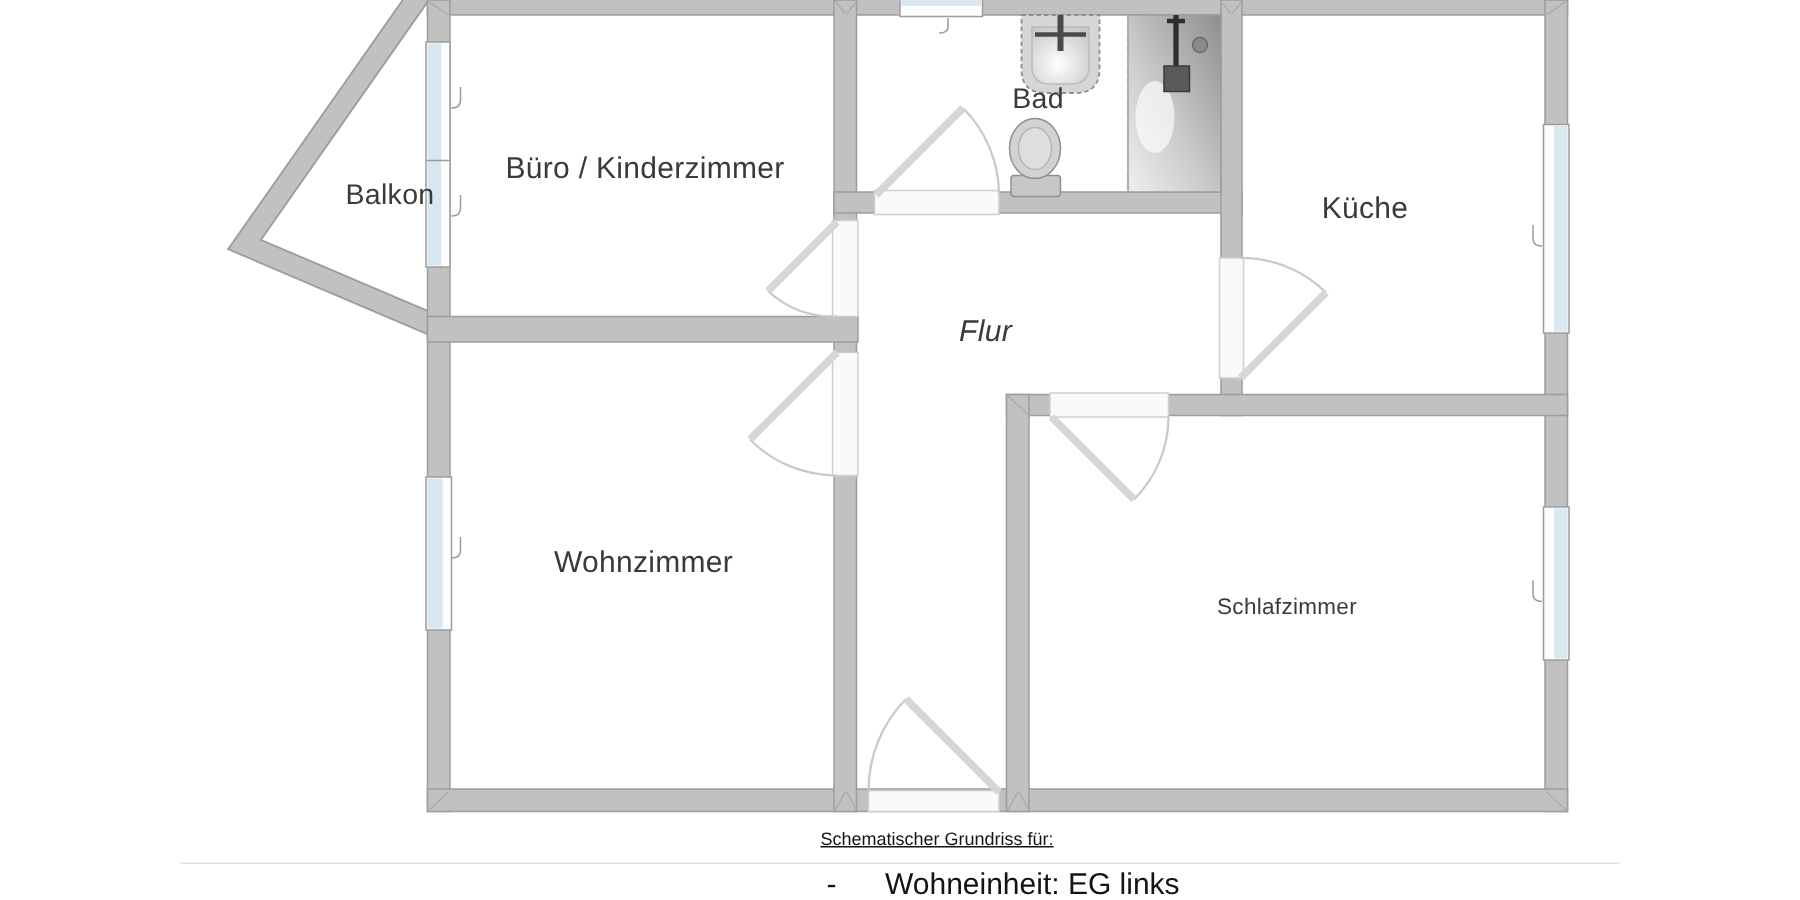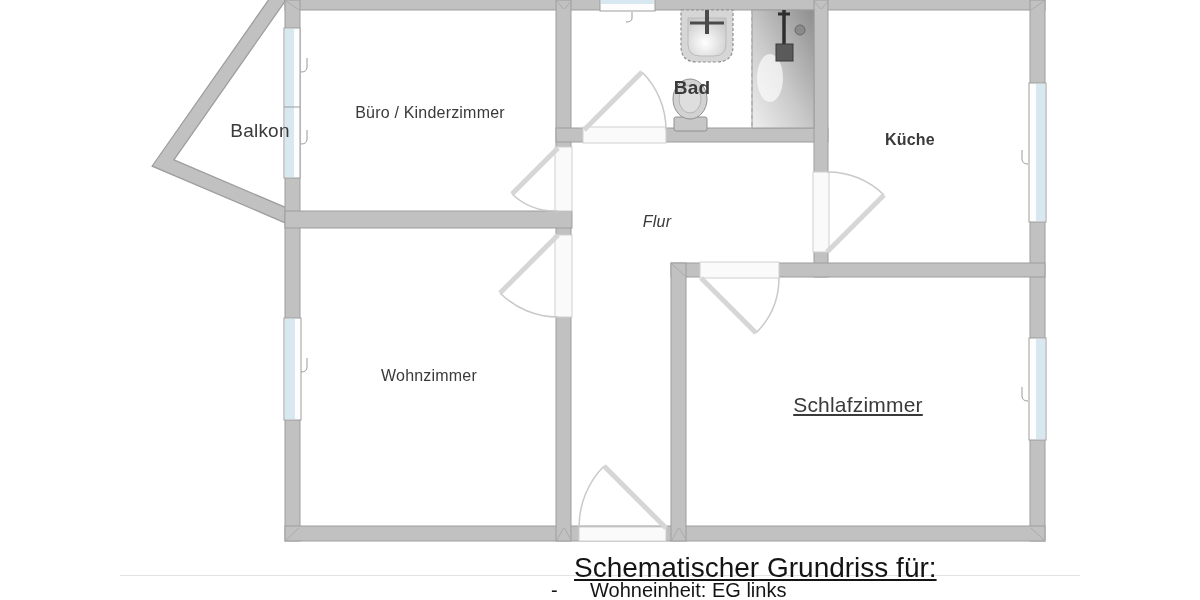--- a/index.html
+++ b/index.html
@@ -2,26 +2,26 @@
 <html><head>
 <meta charset="utf-8">
 <style>
   html,body{margin:0;padding:0;background:#ffffff;}
   .stage{
     position:relative;width:1200px;height:600px;background:#ffffff;overflow:hidden;
     font-family:"Liberation Sans", sans-serif;
   }
   .room-label{
     position:absolute;transform:translate(-50%,-50%);
-    color:#3a3a3a;font-size:16px;white-space:nowrap;letter-spacing:.2px;
+    color:#3a3a3a;font-size:20px;white-space:nowrap;letter-spacing:.2px;
   }
   .room-label.small{font-size:19px;}
-  .room-label.big{font-size:21px;text-decoration:underline;}
+  .room-label.big{font-size:15px;}
   .caption-title{
-    position:absolute;left:574px;top:552px;font-size:28px;color:#141414;
+    position:absolute;left:547px;top:552px;font-size:12px;color:#141414;
     text-decoration:underline;white-space:nowrap;
   }
   .caption-dash{position:absolute;left:551px;top:579px;font-size:20px;color:#141414;}
   .caption-item{position:absolute;left:590px;top:579px;font-size:20px;color:#141414;white-space:nowrap;}
   .divider-line{position:absolute;left:120px;top:575px;width:960px;height:1px;background:#e3e3e3;}
   svg{position:absolute;left:0;top:0;}
 </style>
 </head>
 <body>
 
@@ -166,22 +166,22 @@
       <g>
         <rect x="674" y="117" width="33" height="14" rx="2" fill="#c7c7c7" stroke="#909090" stroke-width="1"></rect>
         <ellipse cx="690" cy="99" rx="17" ry="20" fill="#d2d2d2" stroke="#909090" stroke-width="1"></ellipse>
         <ellipse cx="690" cy="99" rx="11" ry="14" fill="#dedede" stroke="#b5b5b5" stroke-width="1"></ellipse>
       </g>
     </g>
   </svg>
 
   <div class="room-label small" style="left:260px;top:131px;">Balkon</div>
   <div class="room-label" style="left:430px;top:113px;">Büro / Kinderzimmer</div>
-  <div class="room-label small" style="left:692px;top:88px;font-weight:bold;">Bad</div>
-  <div class="room-label" style="left:910px;top:140px;font-weight:bold;">Küche</div>
+  <div class="room-label small" style="left:692px;top:67px;">Bad</div>
+  <div class="room-label" style="left:910px;top:140px;">Küche</div>
   <div class="room-label" style="left:657px;top:222px;font-style:italic;">Flur</div>
   <div class="room-label" style="left:429px;top:376px;">Wohnzimmer</div>
   <div class="room-label big" style="left:858px;top:405px;">Schlafzimmer</div>
 
   <div class="divider-line"></div>
   <div class="caption-title">Schematischer Grundriss für:</div>
   <div class="caption-dash">-</div>
   <div class="caption-item">Wohneinheit: EG links</div>
 
 </div>

